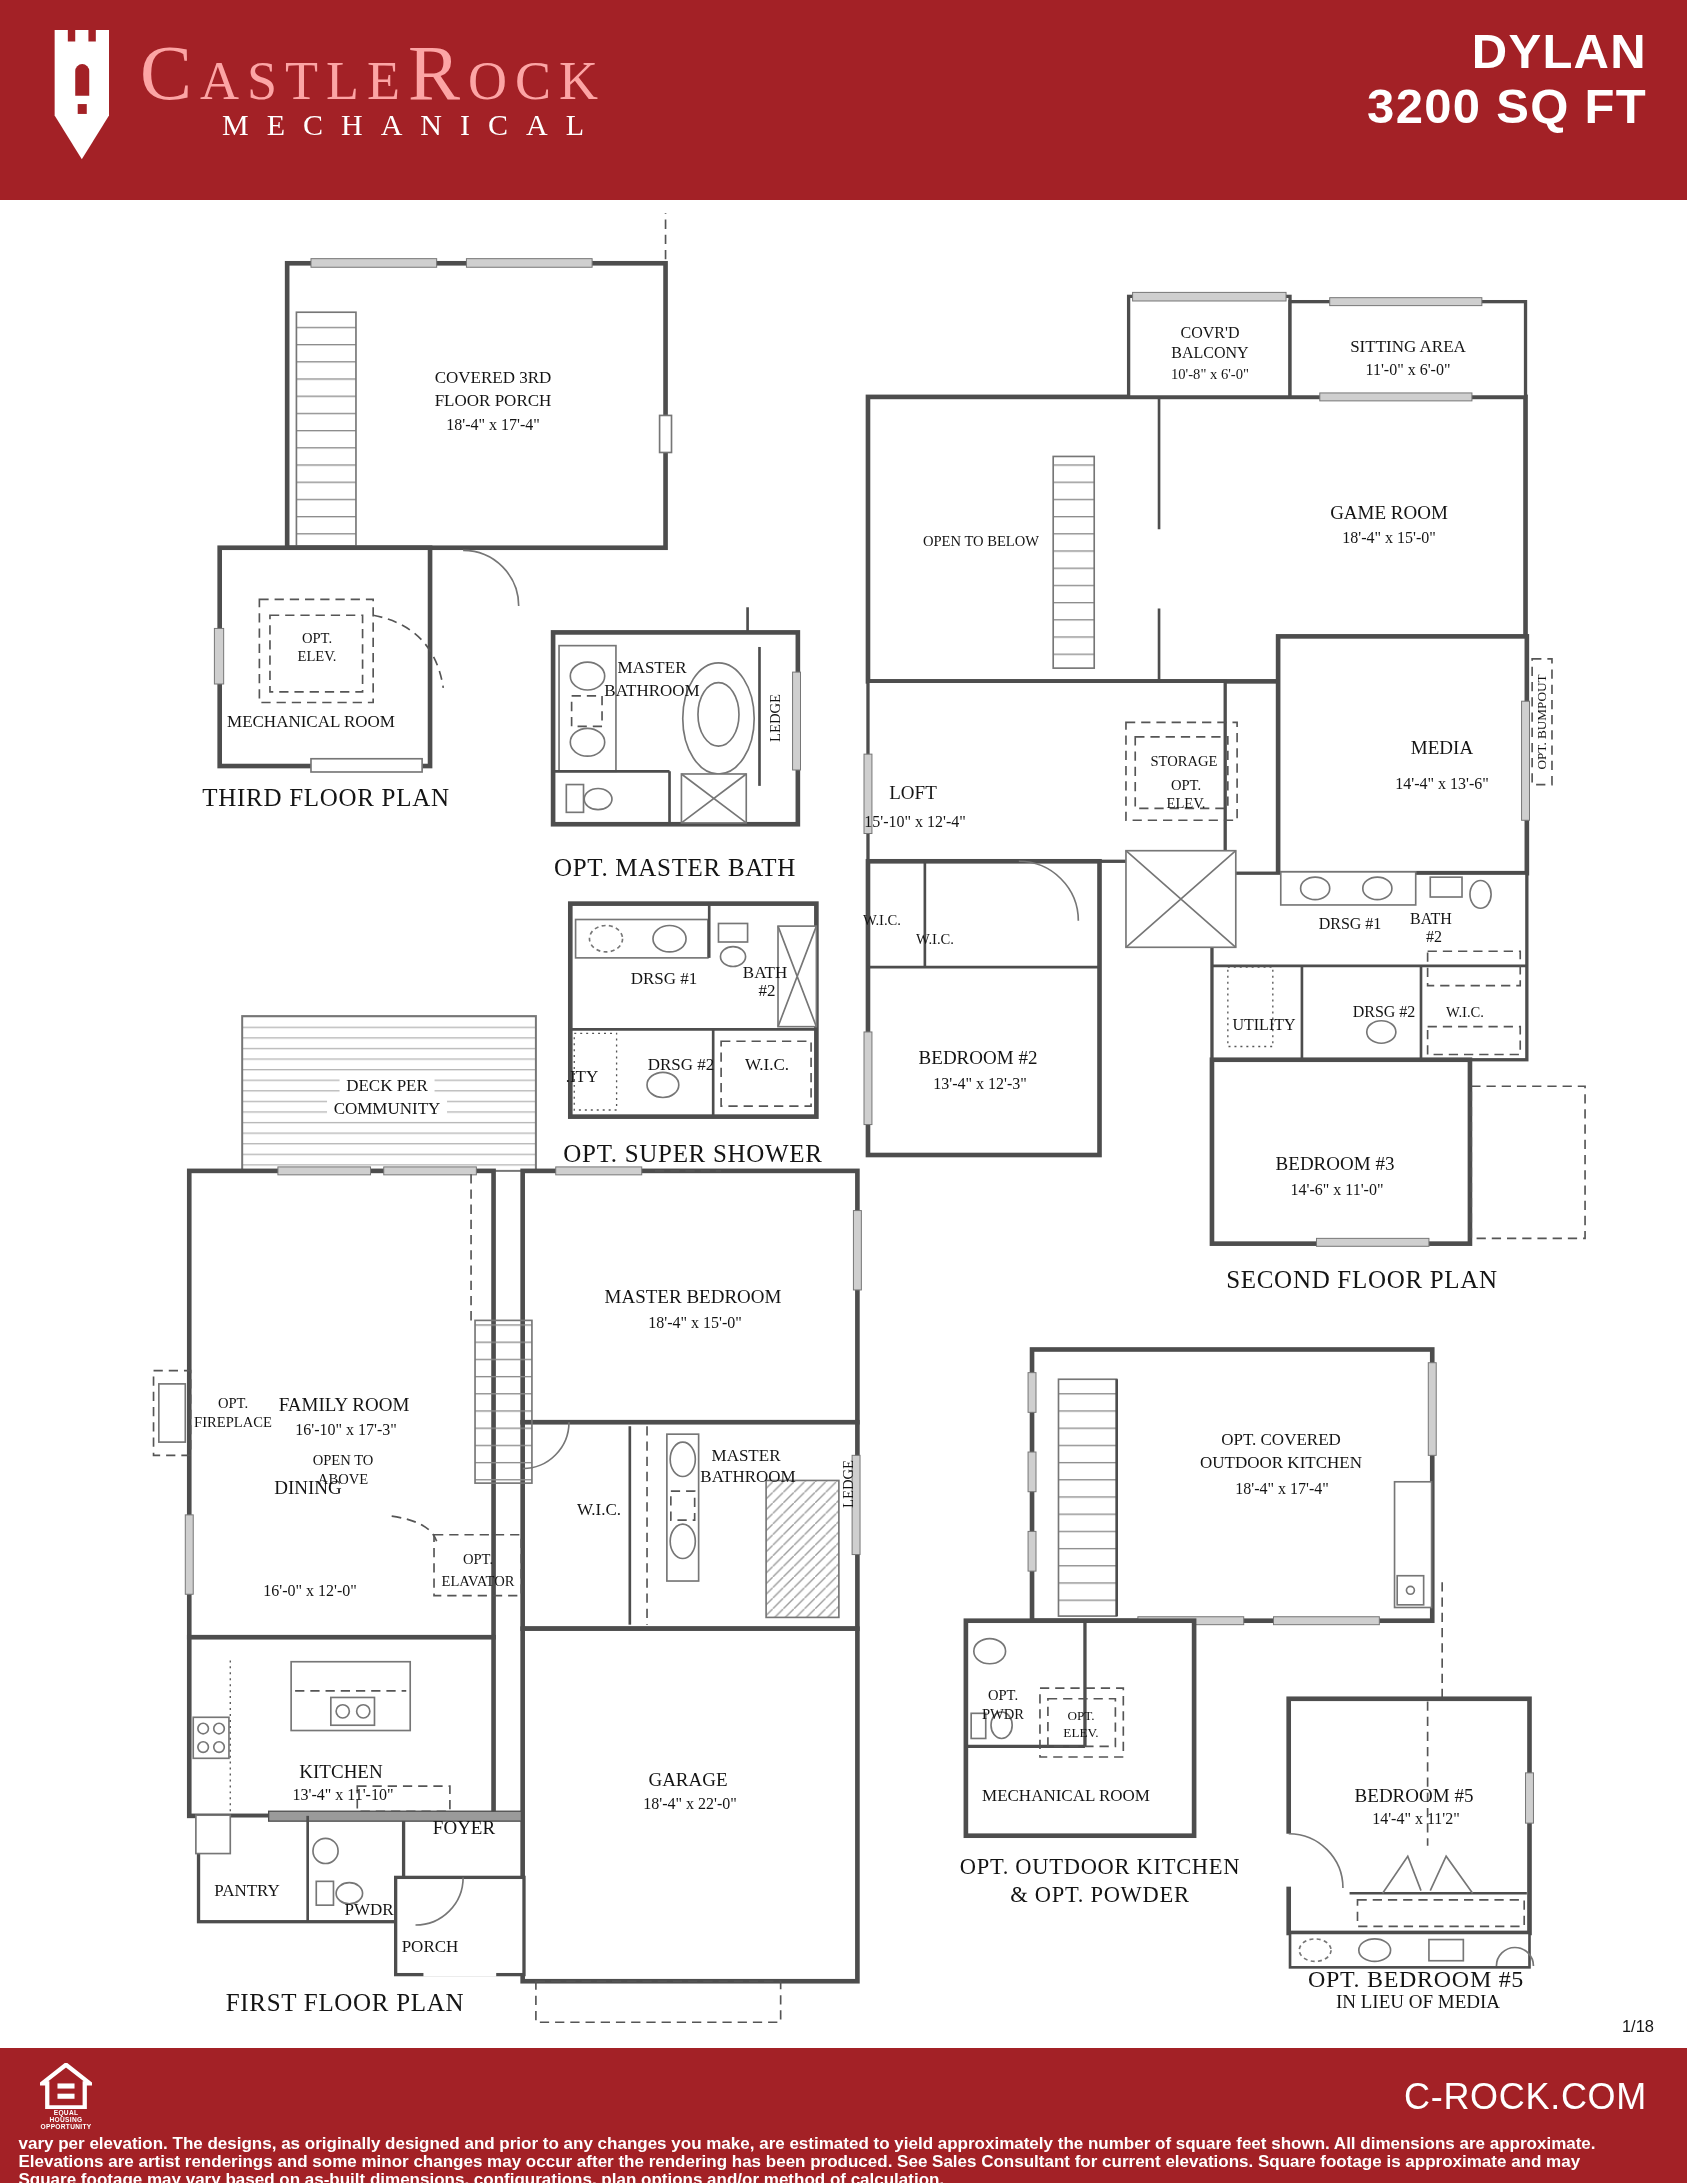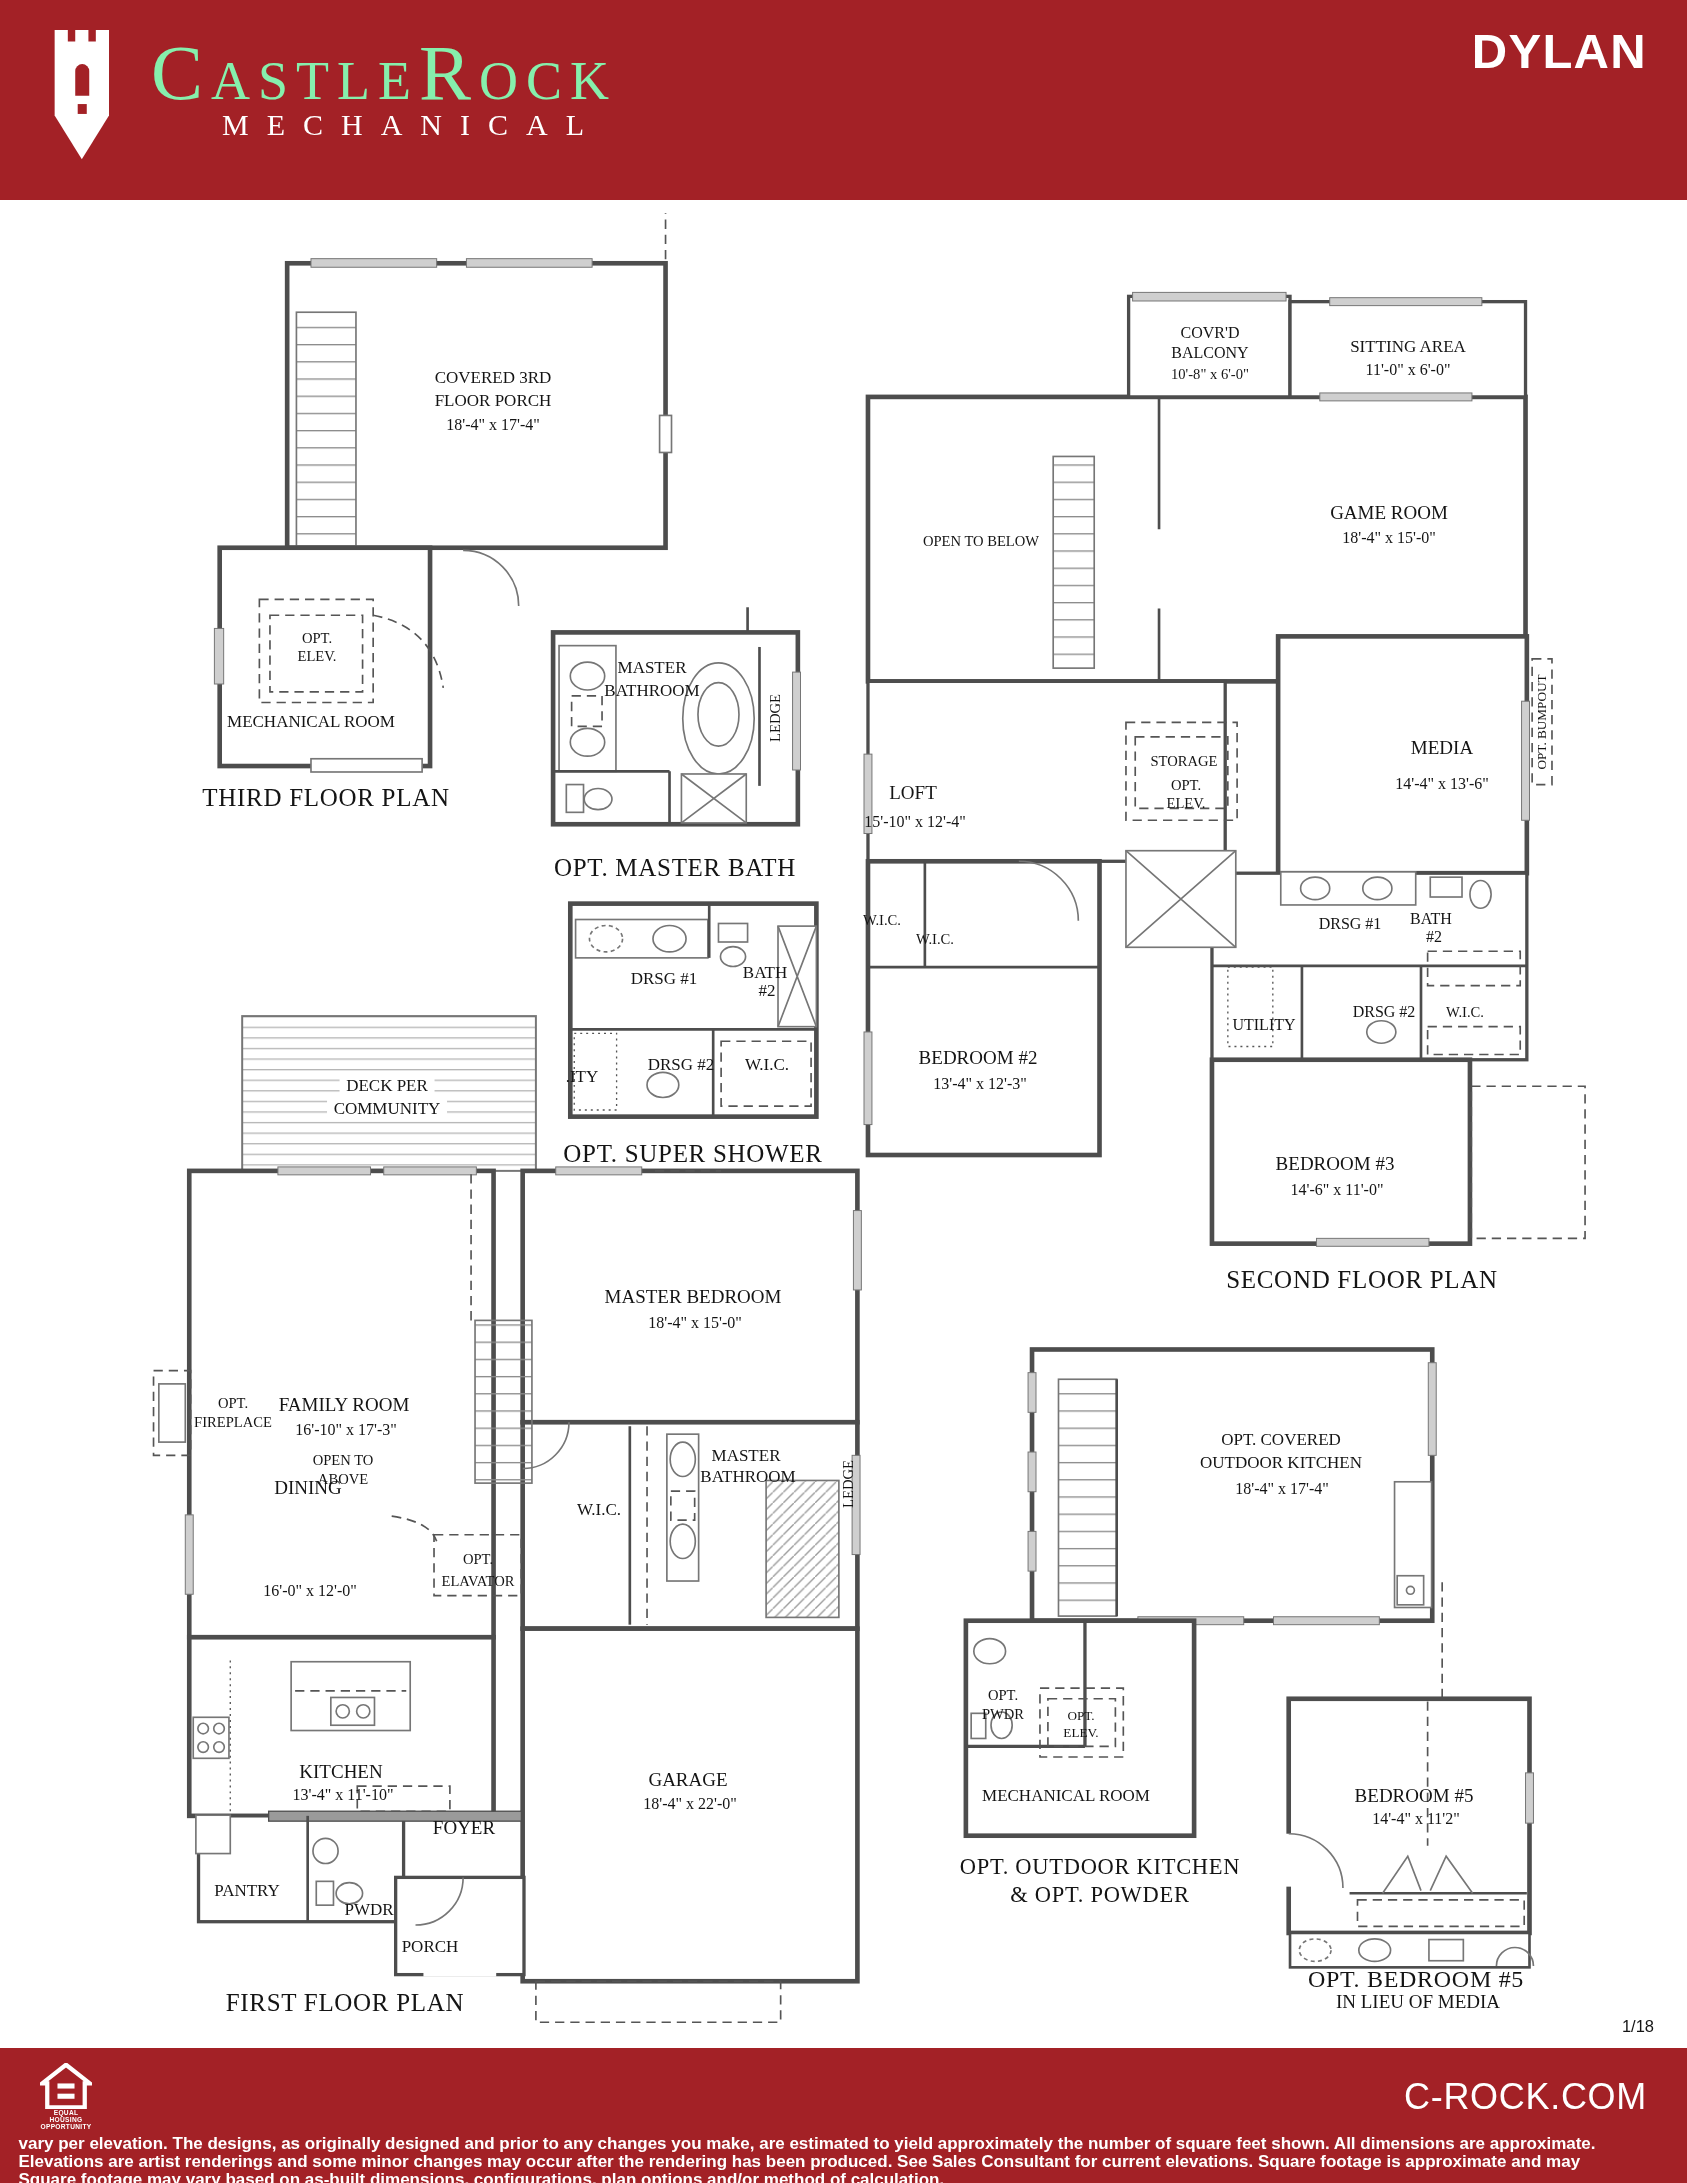--- a/index.html
+++ b/index.html
@@ -2,22 +2,22 @@
 <html style="font-size:10.6px"><head>
 <meta charset="utf-8">
 <style>
   html,body{margin:0;padding:0;background:#fff;}
   .page{position:relative;width:1687px;height:2183px;background:#ffffff;overflow:hidden;
         font-family:"Liberation Serif",serif;color:#141414;}
   
   .hdr{position:absolute;left:0;top:0;width:1687px;height:200px;background:#A32126;}
   .logo{position:absolute;left:38px;top:22.5px;width:728px;height:159px;color:#fff;}
   .castle{position:absolute;left:0;top:2.6px;width:86px;height:140px;}
-  .brand{position:absolute;left:113px;top:5.3px;white-space:nowrap;
-         font-family:"Liberation Serif",serif;font-size:54px;letter-spacing:8px;color:#86efac;}
+  .brand{position:absolute;left:102px;top:5.3px;white-space:nowrap;
+         font-family:"Liberation Serif",serif;font-size:54px;letter-spacing:8px;color:#fca5a5;}
   .brand .bw{display:inline-block;}
   .brand .bw::first-letter{font-size:78px;}
   .brandsub{position:absolute;left:184px;top:85px;white-space:nowrap;
             font-family:"Liberation Serif",serif;font-size:30px;letter-spacing:18px;color:#fff;}
   .planname{position:absolute;right:40px;top:25px;text-align:right;color:#fff;
             font-family:"Liberation Sans",sans-serif;font-size:49px;font-weight:700;letter-spacing:1.3px;line-height:52px;}
   .plansqft{position:absolute;right:40px;top:78px;text-align:right;color:#fff;
             font-family:"Liberation Sans",sans-serif;font-size:49px;font-weight:700;letter-spacing:1.3px;}
   
   .ftr{position:absolute;left:0;top:2048px;width:1687px;height:136px;background:#A32126;color:#fff;}
@@ -67,20 +67,21 @@
       <svg class="castle" viewBox="0 0 100 170" width="86" height="140">
         <path fill="#ffffff" d="M18 6 H34 V20 H43 V6 H59 V20 H68 V6 H84 V40 H18 Z"></path>
         <path fill="#ffffff" d="M18 40 H84 V110 L51 163 L18 110 Z"></path>
         <path fill="#A32126" d="M43 56 a8.5 8.5 0 0 1 17 0 V86 H43 Z"></path>
         <rect fill="#A32126" x="46" y="96" width="11" height="12"></rect>
       </svg>
       <div class="brand"><span class="bw">CASTLE</span><span class="bw">ROCK</span></div>
       <div class="brandsub">MECHANICAL</div>
     </div>
     <div class="planname">DYLAN</div>
+    <div class="plansqft">3200 SQ FT</div>
   </div>
 
   <svg width="1687" height="2183" viewBox="0 0 2550 3300" style="position:absolute;left:0;top:0;">
     <defs>
       <pattern id="treads" width="8" height="26" patternUnits="userSpaceOnUse">
           <path d="M0 1 H8" stroke="#8a8a8a" stroke-width="2"></path>
         </pattern>
       <pattern id="deckp" width="8" height="16" patternUnits="userSpaceOnUse">
           <path d="M0 1 H8" stroke="#b5b5b5" stroke-width="2"></path>
         </pattern>

